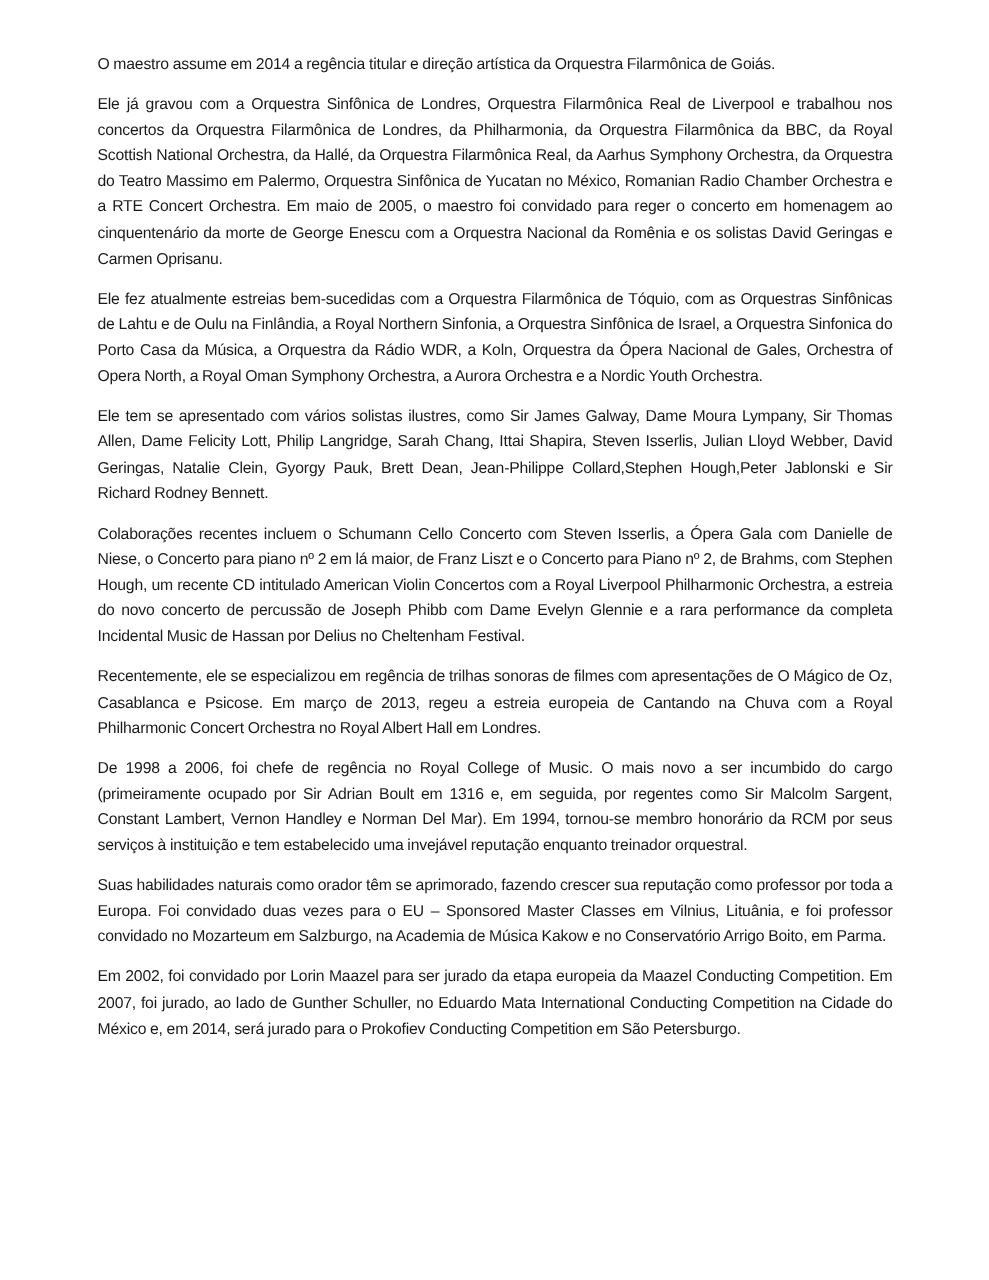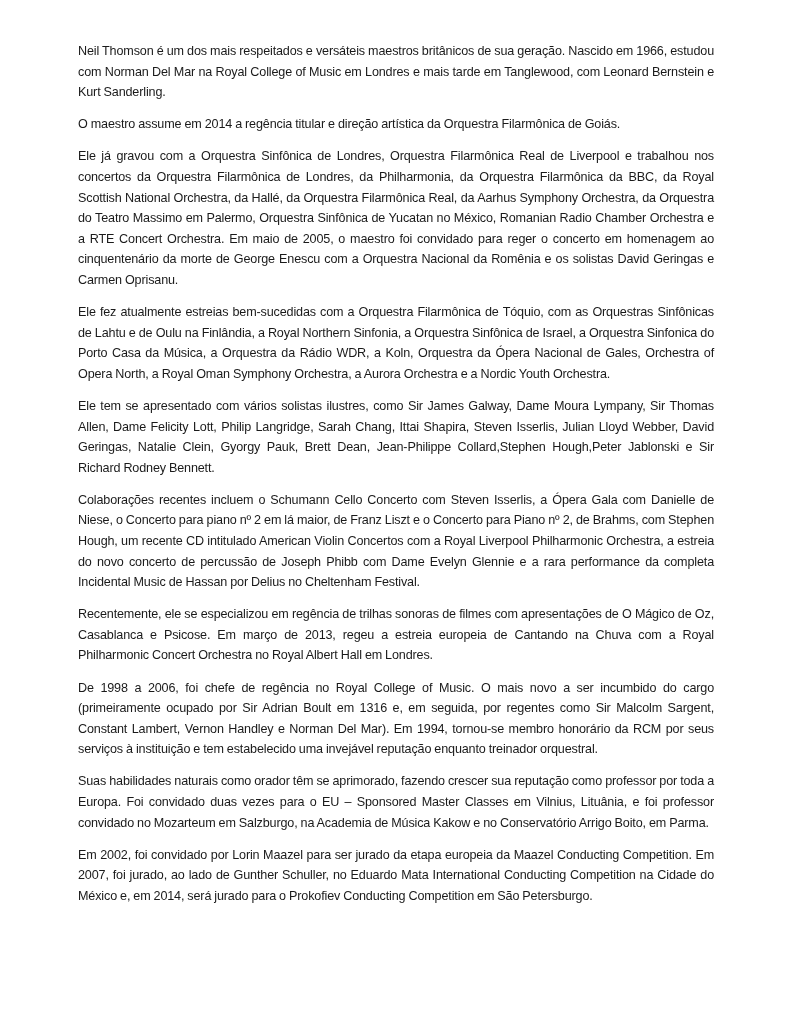--- a/index.html
+++ b/index.html
@@ -34,21 +34,20 @@
     .para {
       margin: 0 0 11.5px 0;
       text-align: justify;
       text-align-last: left;
     }
   </style>
 </head>
 <body>
 
 <div class="page">
-  <p class="para">Neil Thomson é um dos mais respeitados e versáteis maestros britânicos de sua geração. Nascido em 1966, estudou com Norman Del Mar na Royal College of Music em Londres e mais tarde em Tanglewood, com Leonard Bernstein e Kurt Sanderling.</p>
   <p class="para">O maestro assume em 2014 a regência titular e direção artística da Orquestra Filarmônica de Goiás.</p>
   <p class="para">Ele já gravou com a Orquestra Sinfônica de Londres, Orquestra Filarmônica Real de Liverpool e trabalhou nos concertos da Orquestra Filarmônica de Londres, da Philharmonia, da Orquestra Filarmônica da BBC, da Royal Scottish National Orchestra, da Hallé, da Orquestra Filarmônica Real, da Aarhus Symphony Orchestra, da Orquestra do Teatro Massimo em Palermo, Orquestra Sinfônica de Yucatan no México, Romanian Radio Chamber Orchestra e a RTE Concert Orchestra. Em maio de 2005, o maestro foi convidado para reger o concerto em homenagem ao cinquentenário da morte de George Enescu com a Orquestra Nacional da Romênia e os solistas David Geringas e Carmen Oprisanu.</p>
   <p class="para">Ele fez atualmente estreias bem-sucedidas com a Orquestra Filarmônica de Tóquio, com as Orquestras Sinfônicas de Lahtu e de Oulu na Finlândia, a Royal Northern Sinfonia, a Orquestra Sinfônica de Israel, a Orquestra Sinfonica do Porto Casa da Música, a Orquestra da Rádio WDR, a Koln, Orquestra da Ópera Nacional de Gales, Orchestra of Opera North, a Royal Oman Symphony Orchestra, a Aurora Orchestra e a Nordic Youth Orchestra.</p>
   <p class="para">Ele tem se apresentado com vários solistas ilustres, como Sir James Galway, Dame Moura Lympany, Sir Thomas Allen, Dame Felicity Lott, Philip Langridge, Sarah Chang, Ittai Shapira, Steven Isserlis, Julian Lloyd Webber, David Geringas, Natalie Clein, Gyorgy Pauk, Brett Dean, Jean-Philippe Collard,Stephen Hough,Peter Jablonski e Sir Richard Rodney Bennett.</p>
   <p class="para">Colaborações recentes incluem o Schumann Cello Concerto com Steven Isserlis, a Ópera Gala com Danielle de Niese, o Concerto para piano nº 2 em lá maior, de Franz Liszt e o Concerto para Piano nº 2, de Brahms, com Stephen Hough, um recente CD intitulado American Violin Concertos com a Royal Liverpool Philharmonic Orchestra, a estreia do novo concerto de percussão de Joseph Phibb com Dame Evelyn Glennie e a rara performance da completa Incidental Music de Hassan por Delius no Cheltenham Festival.</p>
   <p class="para">Recentemente, ele se especializou em regência de trilhas sonoras de filmes com apresentações de O Mágico de Oz, Casablanca e Psicose. Em março de 2013, regeu a estreia europeia de Cantando na Chuva com a Royal Philharmonic Concert Orchestra no Royal Albert Hall em Londres.</p>
   <p class="para">De 1998 a 2006, foi chefe de regência no Royal College of Music. O mais novo a ser incumbido do cargo (primeiramente ocupado por Sir Adrian Boult em 1316 e, em seguida, por regentes como Sir Malcolm Sargent, Constant Lambert, Vernon Handley e Norman Del Mar). Em 1994, tornou-se membro honorário da RCM por seus serviços à instituição e tem estabelecido uma invejável reputação enquanto treinador orquestral.</p>
   <p class="para">Suas habilidades naturais como orador têm se aprimorado, fazendo crescer sua reputação como professor por toda a Europa. Foi convidado duas vezes para o EU – Sponsored Master Classes em Vilnius, Lituânia, e foi professor convidado no Mozarteum em Salzburgo, na Academia de Música Kakow e no Conservatório Arrigo Boito, em Parma.</p>
   <p class="para">Em 2002, foi convidado por Lorin Maazel para ser jurado da etapa europeia da Maazel Conducting Competition. Em 2007, foi jurado, ao lado de Gunther Schuller, no Eduardo Mata International Conducting Competition na Cidade do México e, em 2014, será jurado para o Prokofiev Conducting Competition em São Petersburgo.</p>
 </div>

